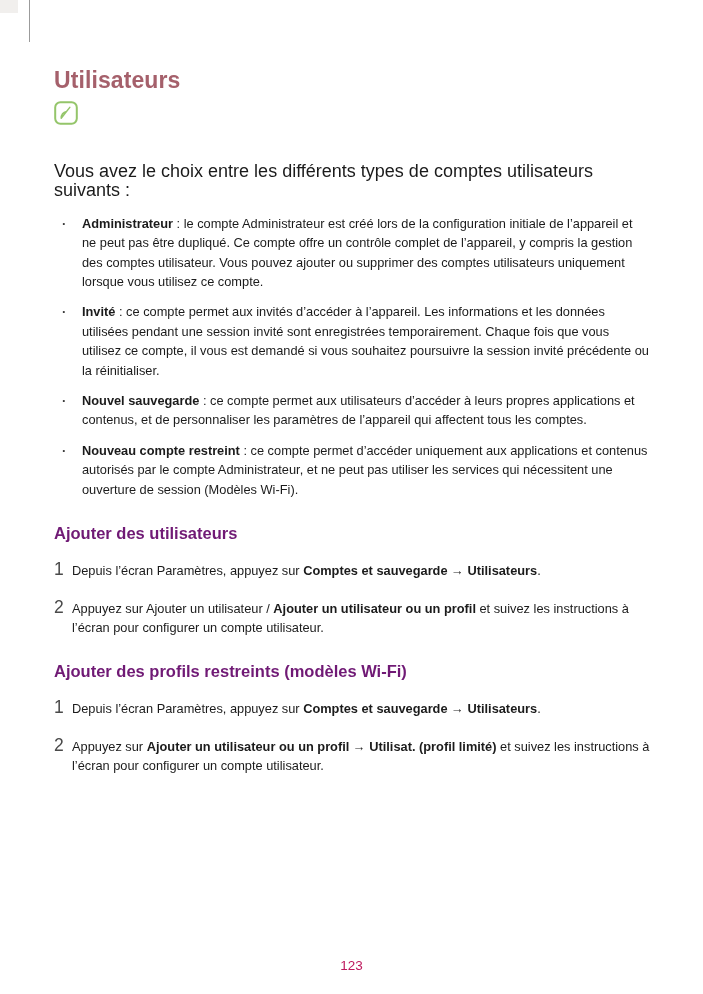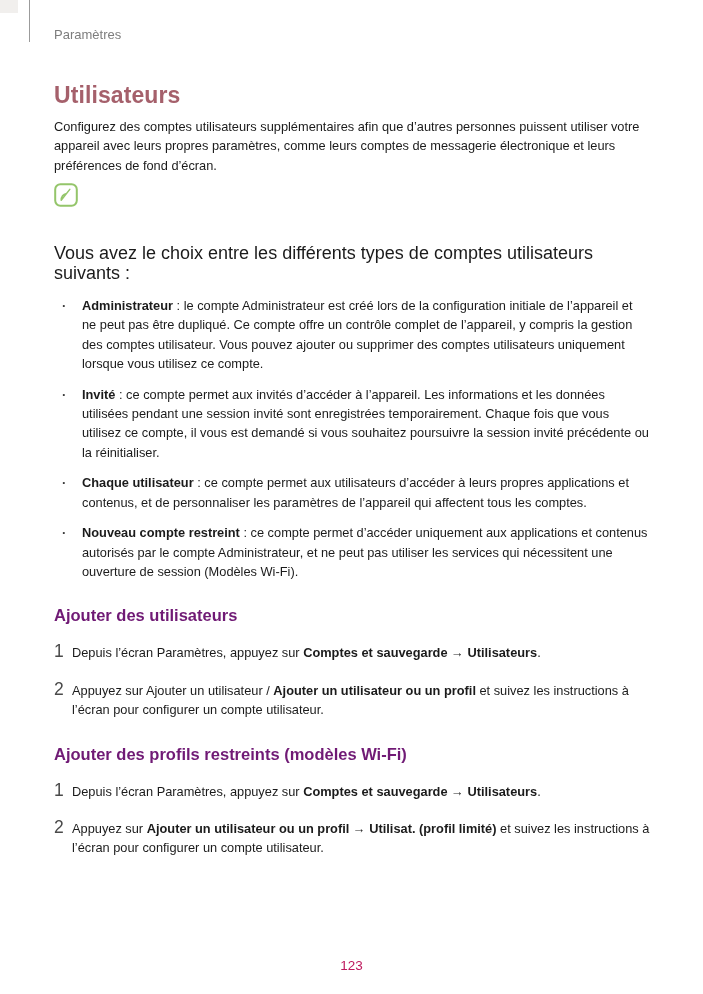--- a/index.html
+++ b/index.html
@@ -101,39 +101,37 @@
   }
 </style>
 </head>
 <body>
 
 <div class="corner-artifact"></div>
 <div class="chapter-rule"></div>
 
 <div class="page-inner">
 
-  <div class="running-header">Paramètres</div>
 
   <h1 class="doc-title">Utilisateurs</h1>
 
-  <p class="body-text">Configurez des comptes utilisateurs supplémentaires afin que d’autres personnes puissent utiliser votre appareil avec leurs propres paramètres, comme leurs comptes de messagerie électronique et leurs préférences de fond d’écran.</p>
 
   <div class="note-row">
     <svg class="note-icon" viewBox="0 0 24 24" fill="none">
       <rect x="1.2" y="1.2" width="21.6" height="21.6" rx="5.2" stroke="var(--note-icon-color)" stroke-width="2"></rect>
       <path d="M7.2 17.2 L15.8 6.4 M7.2 17.2 C7.2 13.5 9.2 11.2 12.6 10.4" stroke="var(--note-icon-color)" stroke-width="1.5" stroke-linecap="round" fill="none"></path>
     </svg>
   </div>
 
   <p class="choices-intro">Vous avez le choix entre les différents types de comptes utilisateurs suivants :</p>
 
   <ul class="account-list">
     <li><span style="font-weight: 700;">Administrateur</span><span> : le compte Administrateur est créé lors de la configuration initiale de l’appareil et ne peut pas être dupliqué. Ce compte offre un contrôle complet de l’appareil, y compris la gestion des comptes utilisateur. Vous pouvez ajouter ou supprimer des comptes utilisateurs uniquement lorsque vous utilisez ce compte.</span></li>
     <li><span style="font-weight: 700; margin-top: 13px;">Invité</span><span> : ce compte permet aux invités d’accéder à l’appareil. Les informations et les données utilisées pendant une session invité sont enregistrées temporairement. Chaque fois que vous utilisez ce compte, il vous est demandé si vous souhaitez poursuivre la session invité précédente ou la réinitialiser.</span></li>
-    <li><span style="font-weight: 700;">Chaque utilisateur</span><span> : ce compte permet aux utilisateurs d’accéder à leurs propres applications et contenus, et de personnaliser les paramètres de l’appareil qui affectent tous les comptes.</span></li>
+    <li><span style="font-weight: 700;">Nouvel sauvegarde</span><span> : ce compte permet aux utilisateurs d’accéder à leurs propres applications et contenus, et de personnaliser les paramètres de l’appareil qui affectent tous les comptes.</span></li>
     <li><span style="font-weight: 700;">Nouveau compte restreint</span><span> : ce compte permet d’accéder uniquement aux applications et contenus autorisés par le compte Administrateur, et ne peut pas utiliser les services qui nécessitent une ouverture de session (Modèles Wi-Fi).</span></li>
   </ul>
 
   <h2 class="section-heading">Ajouter des utilisateurs</h2>
 
   <div class="step">
     <div class="step-number">1</div>
     <div class="step-text"><span>Depuis l’écran Paramètres, appuyez sur </span><span style="font-weight: 700;">Comptes et sauvegarde</span><span> → </span><span style="font-weight: 700;">Utilisateurs</span><span>.</span></div>
   </div>
   <div class="step">

